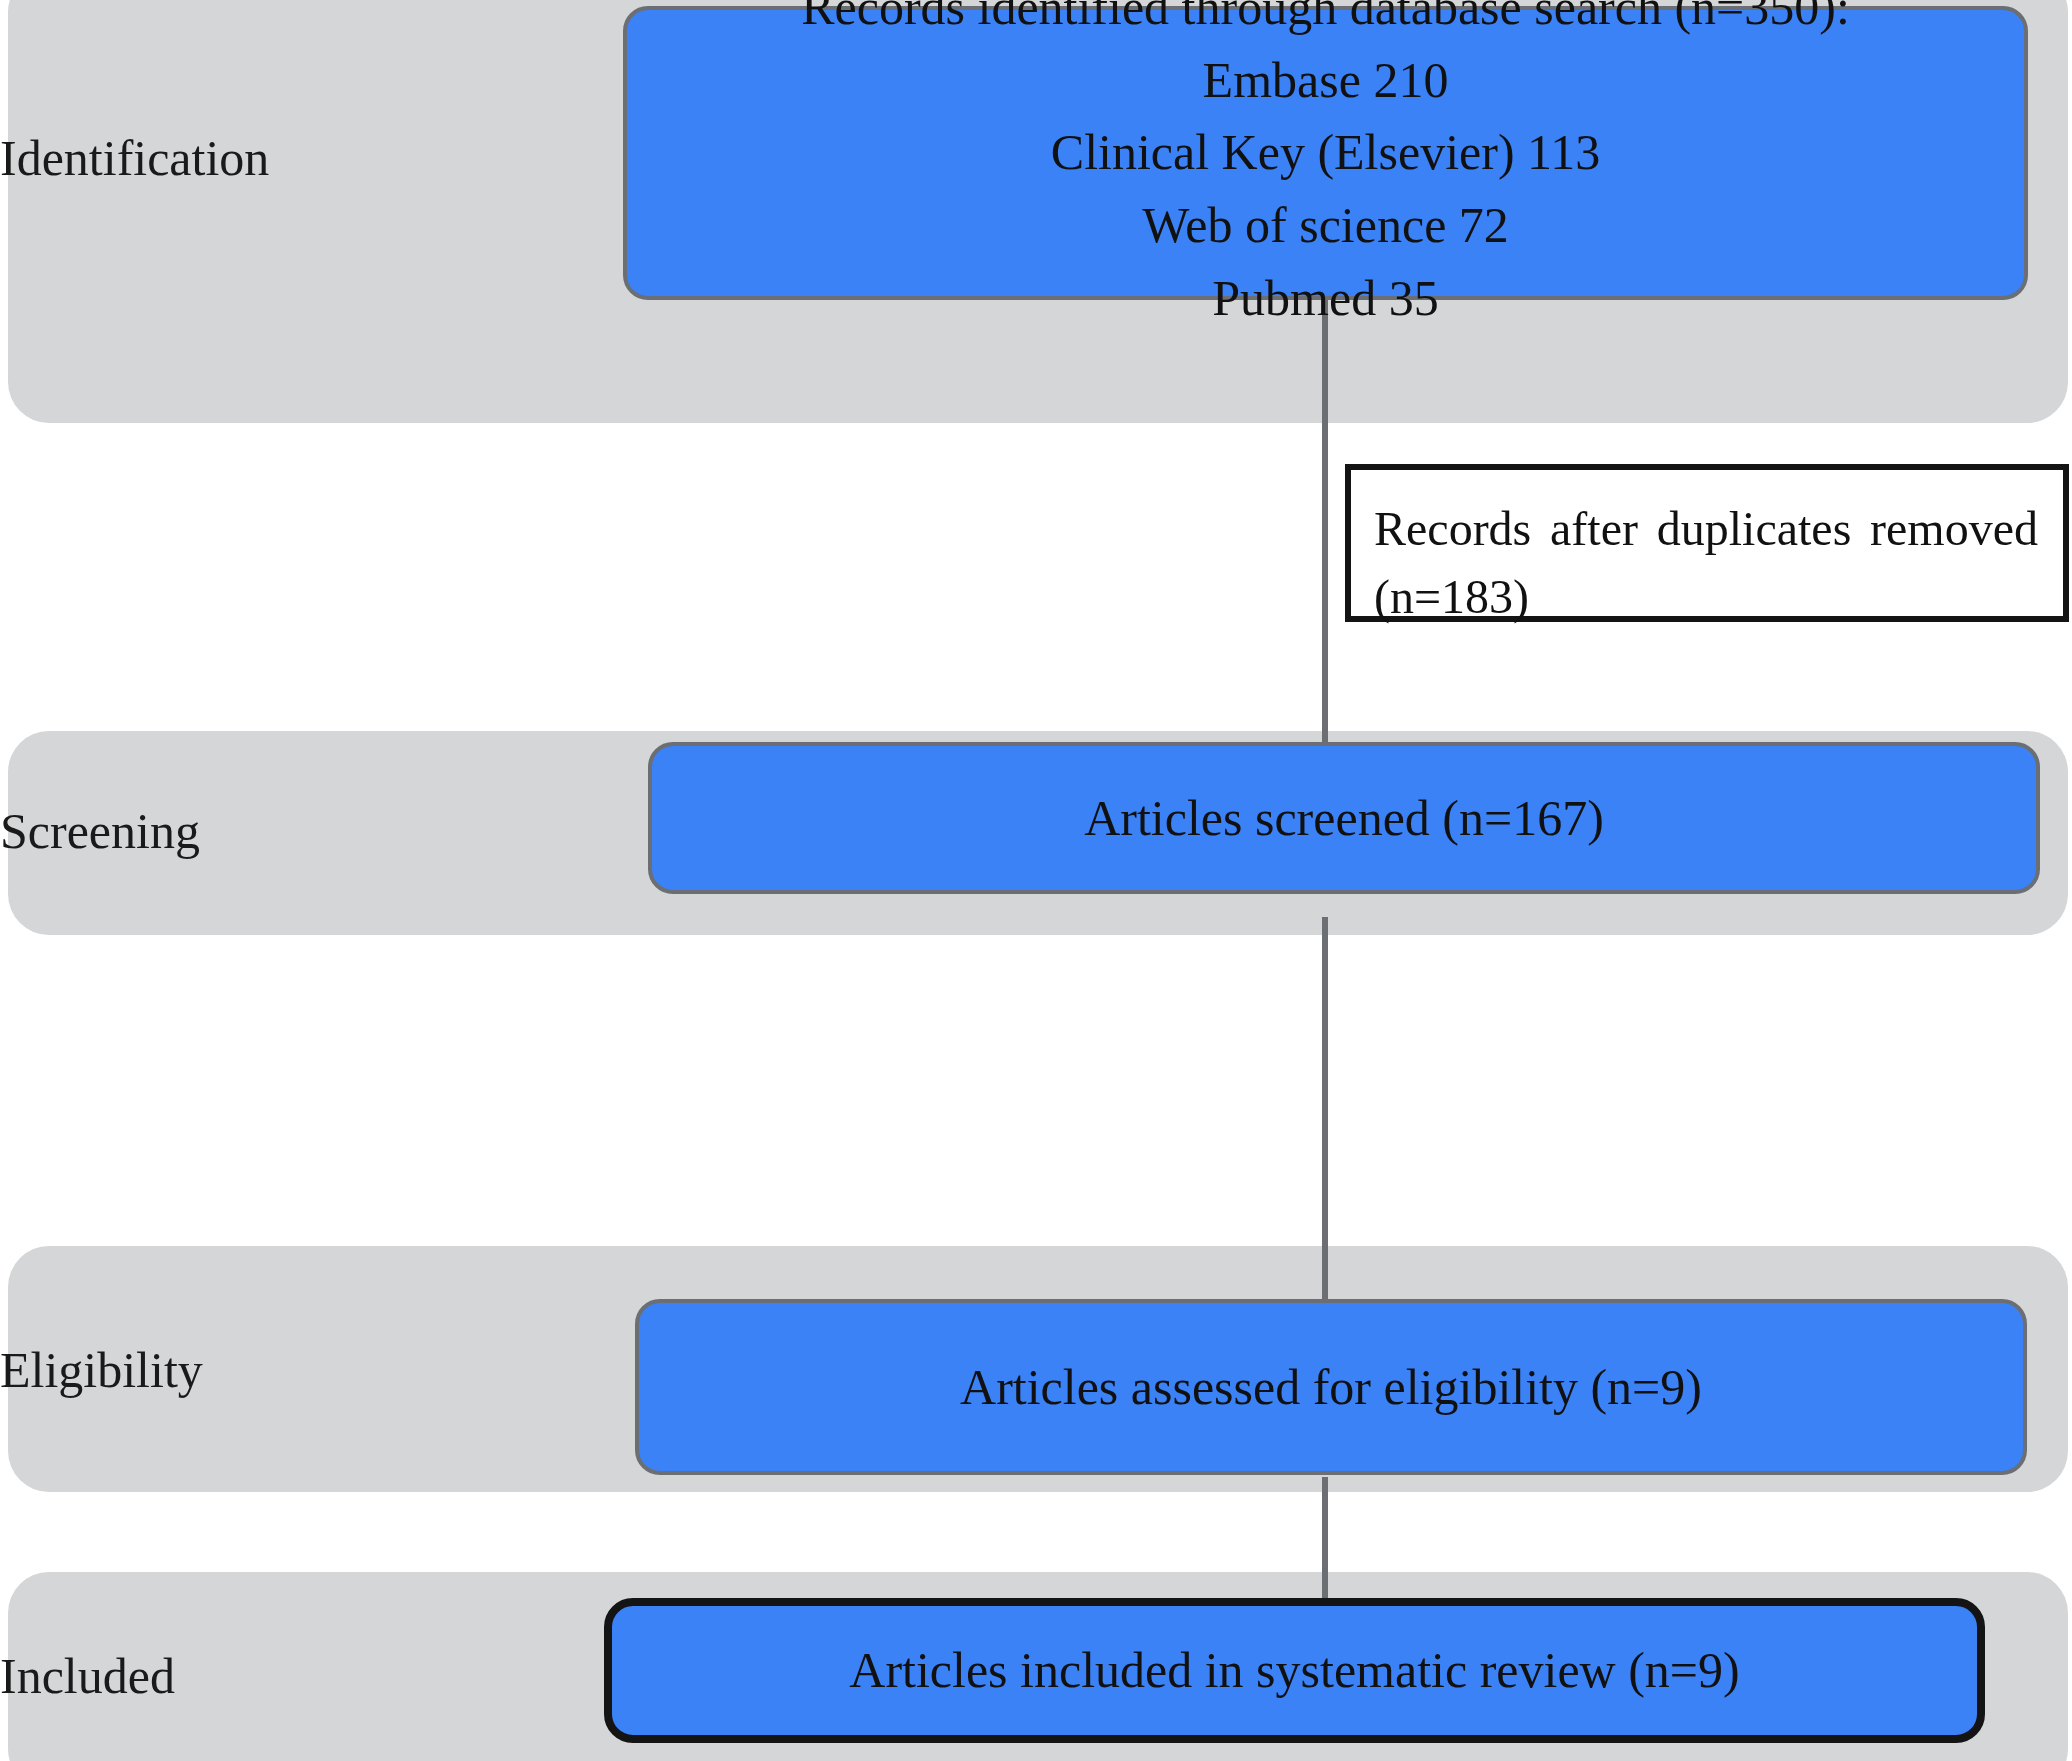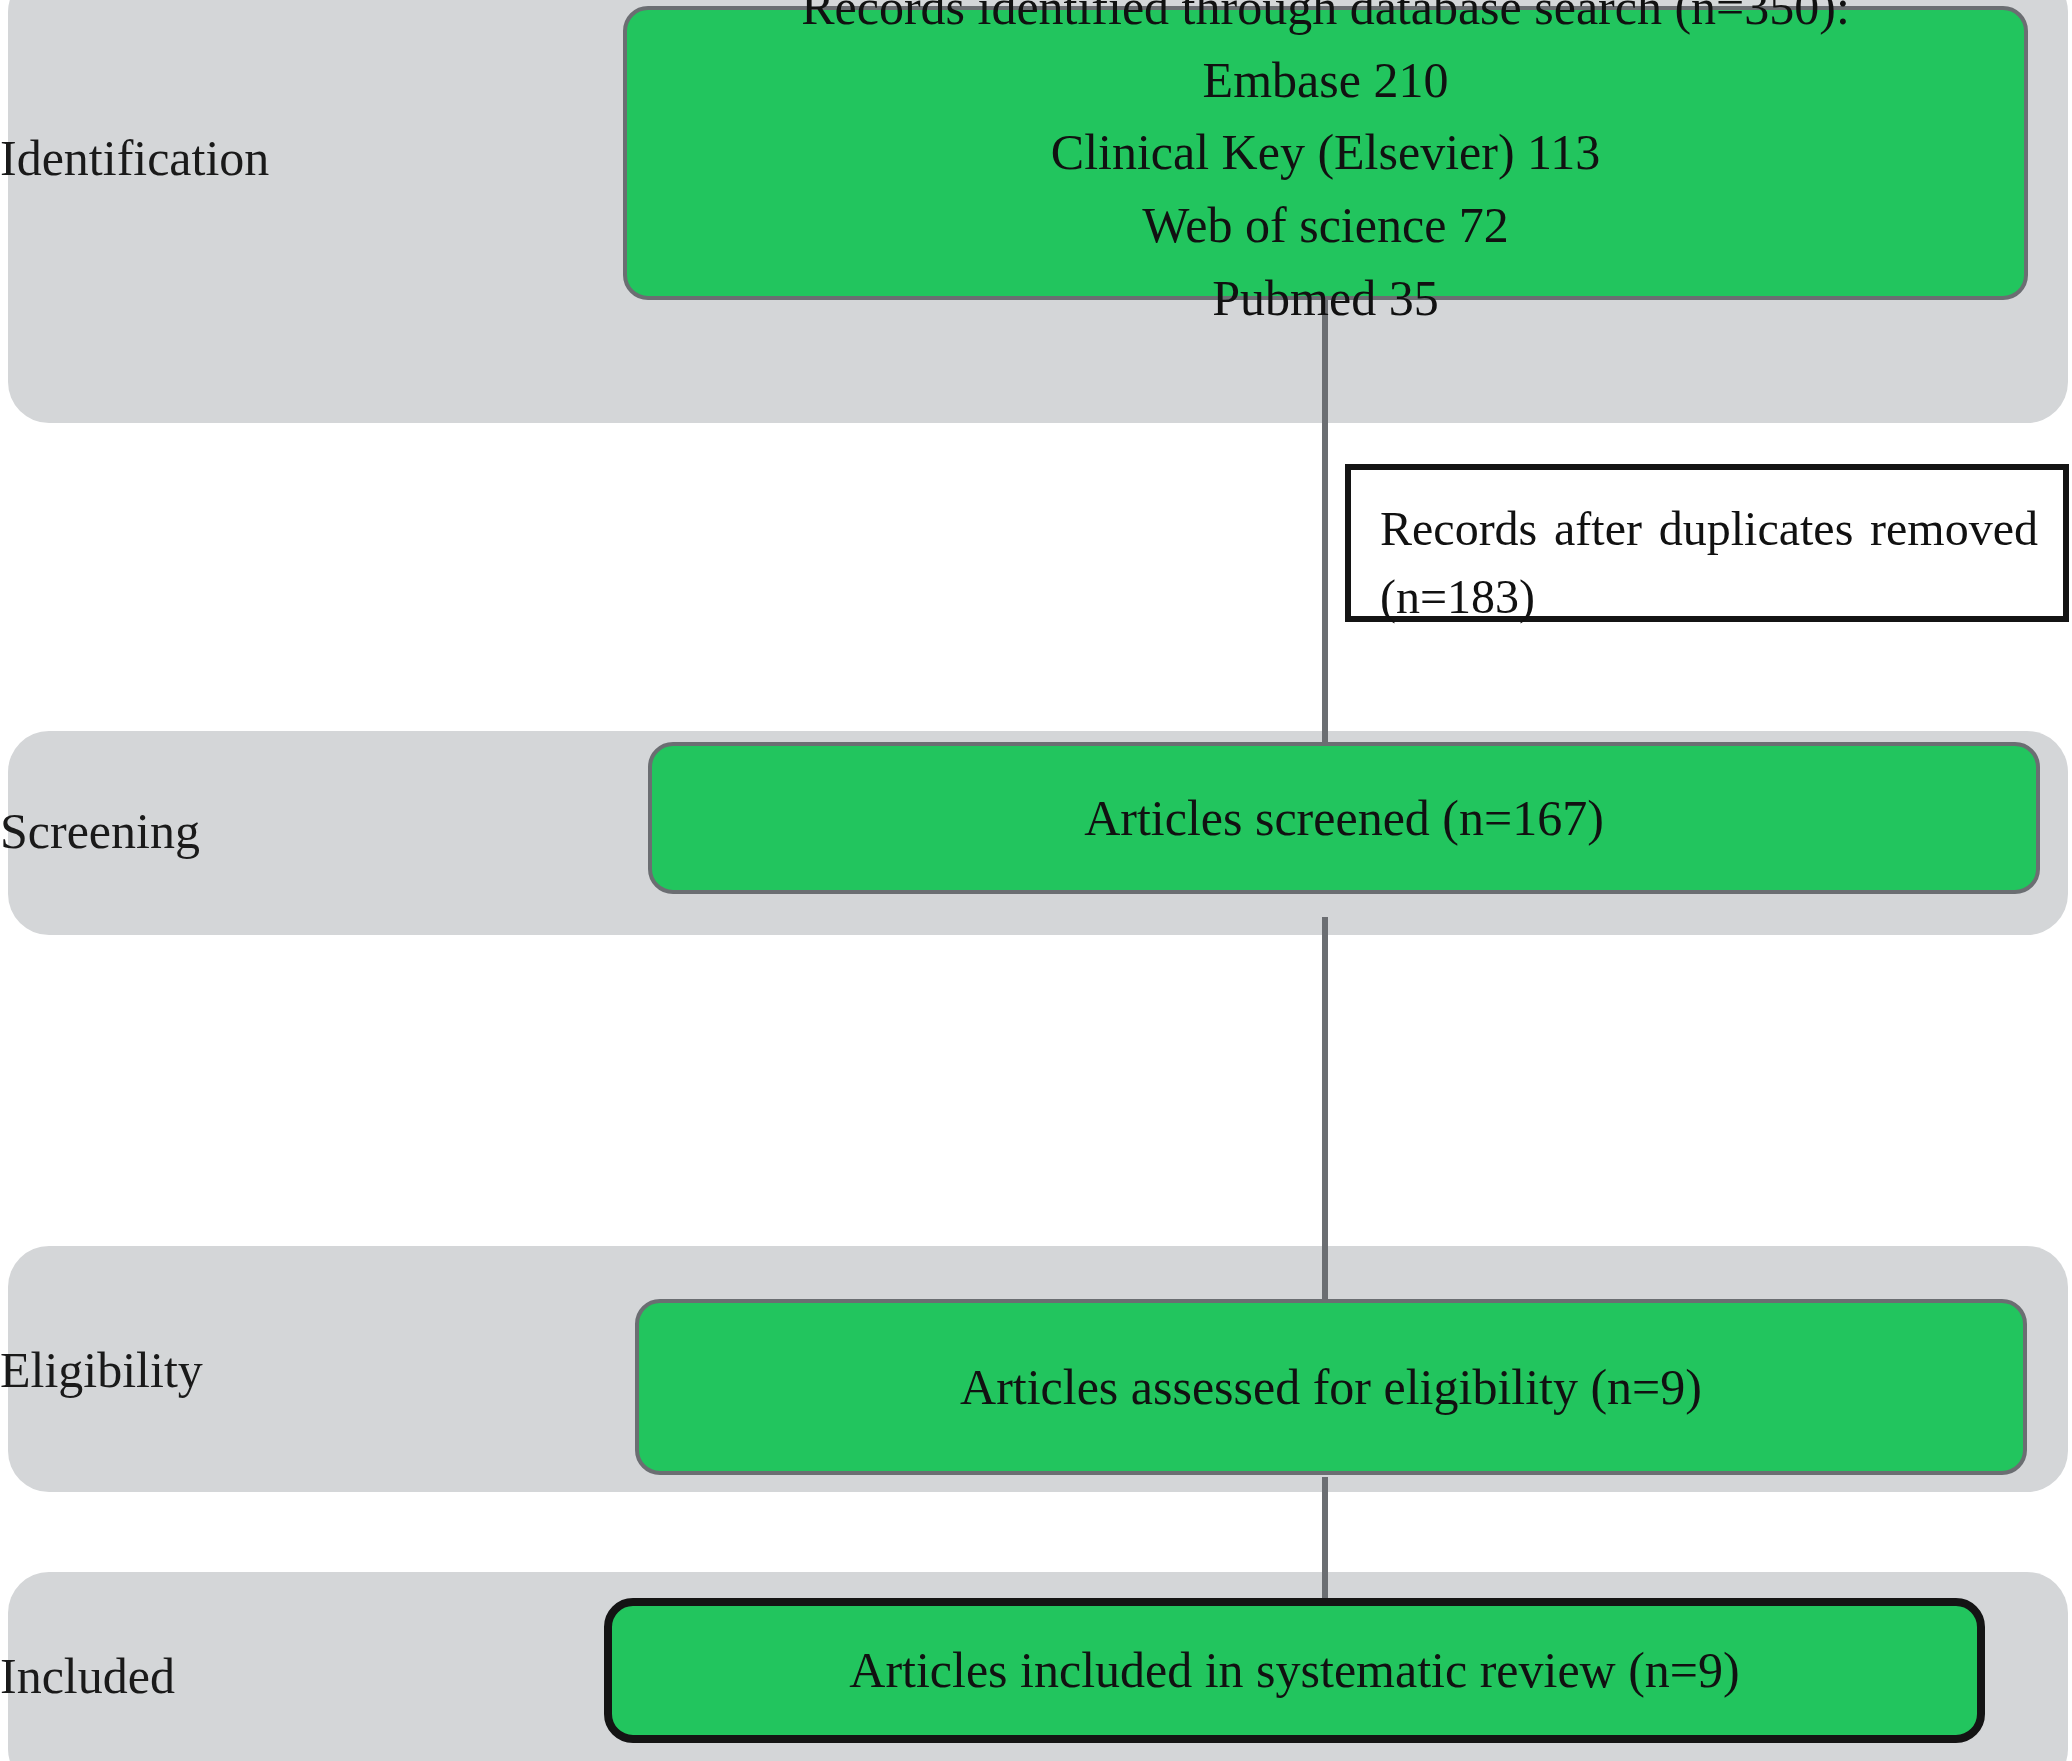--- a/index.html
+++ b/index.html
@@ -32,21 +32,21 @@
     position: absolute;
     font-size: 50px;
     color: #1a1a1a;
     white-space: nowrap;
     line-height: 1;
   }
 
   
   .node-box {
     position: absolute;
-    background: #22c55e;
+    background: #3b82f6;
     box-sizing: border-box;
     border: 4.8px solid #6b6e72;
     border-radius: 25px;
     display: flex;
     align-items: center;
     justify-content: center;
     text-align: center;
     font-size: 50px;
     color: #111111;
     line-height: 1.34;
@@ -72,21 +72,21 @@
     position: absolute;
     background: #ffffff;
     box-sizing: border-box;
     border: 6.8px solid #141414;
     border-radius: 0;
     font-size: 48px;
     color: #111111;
     line-height: 1.42;
     text-align: justify;
     text-align-last: left;
-    padding: 25px 25px 21px 29px;
+    padding: 25px 25px 21px 23px;
   }
   .side-box p {
     margin: 0;
   }
   .side-box p + p {
     margin-top: 39px;
   }
   .side-box p.lead {
     text-align: left;
   }

